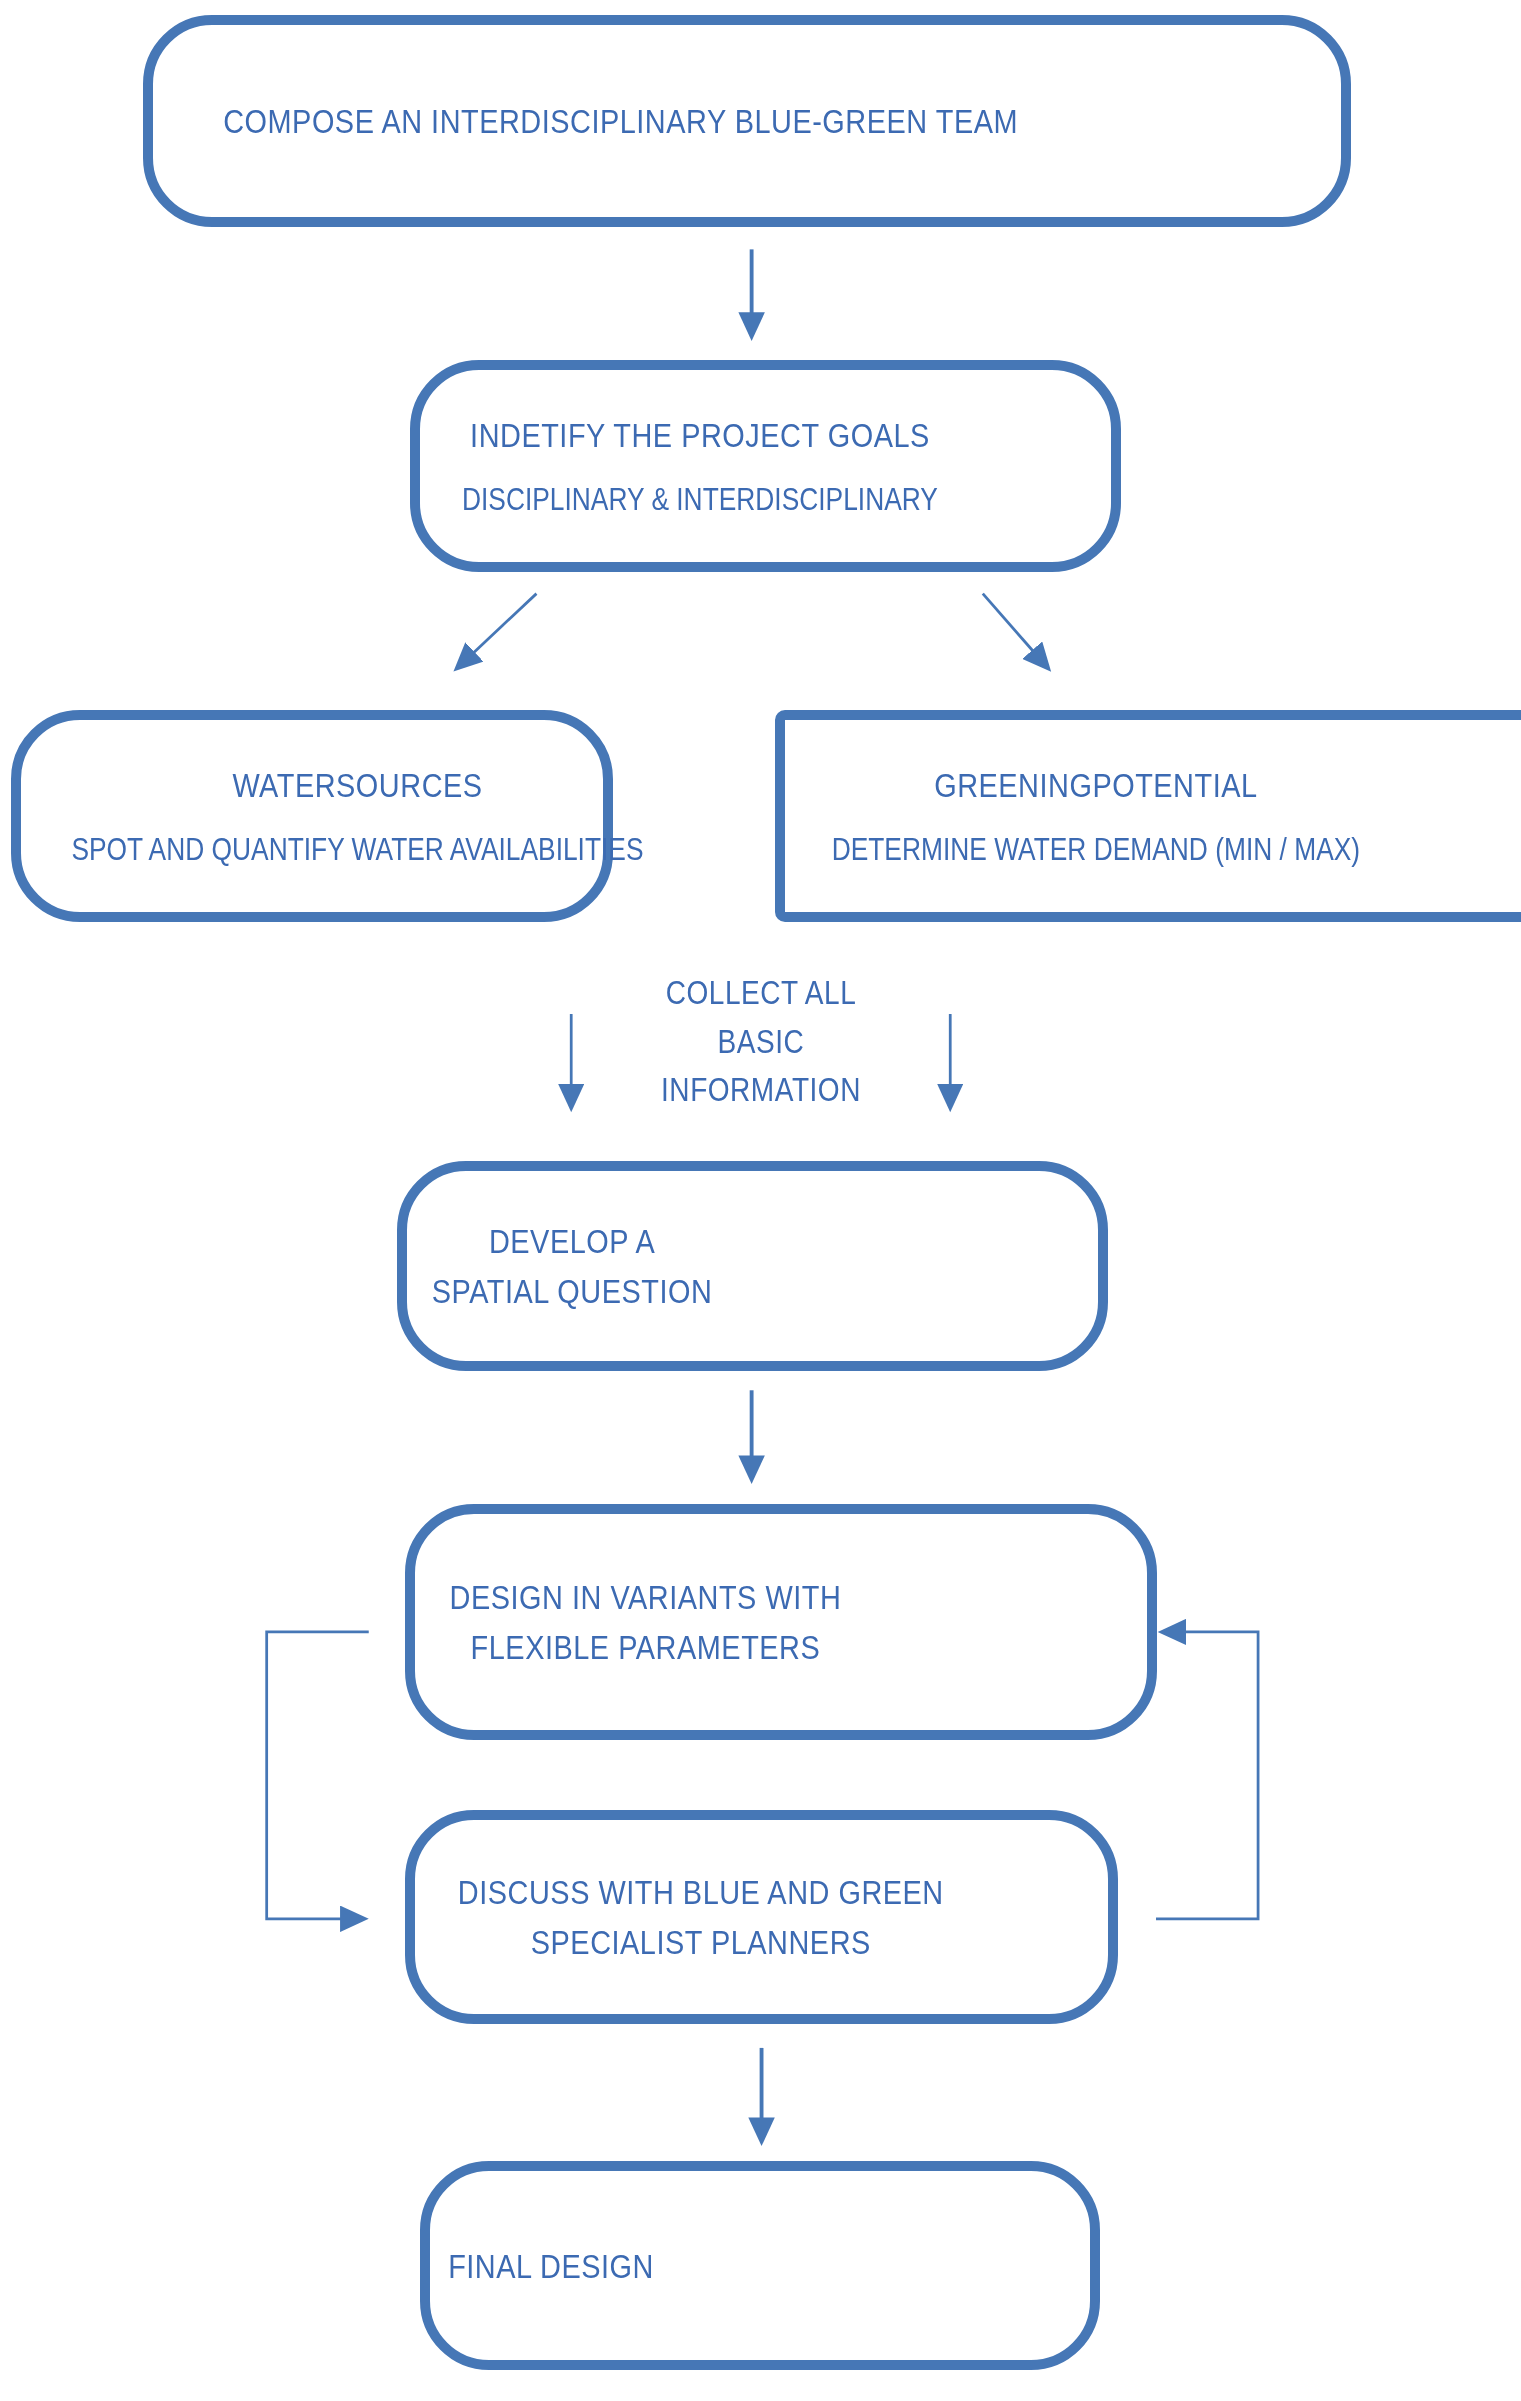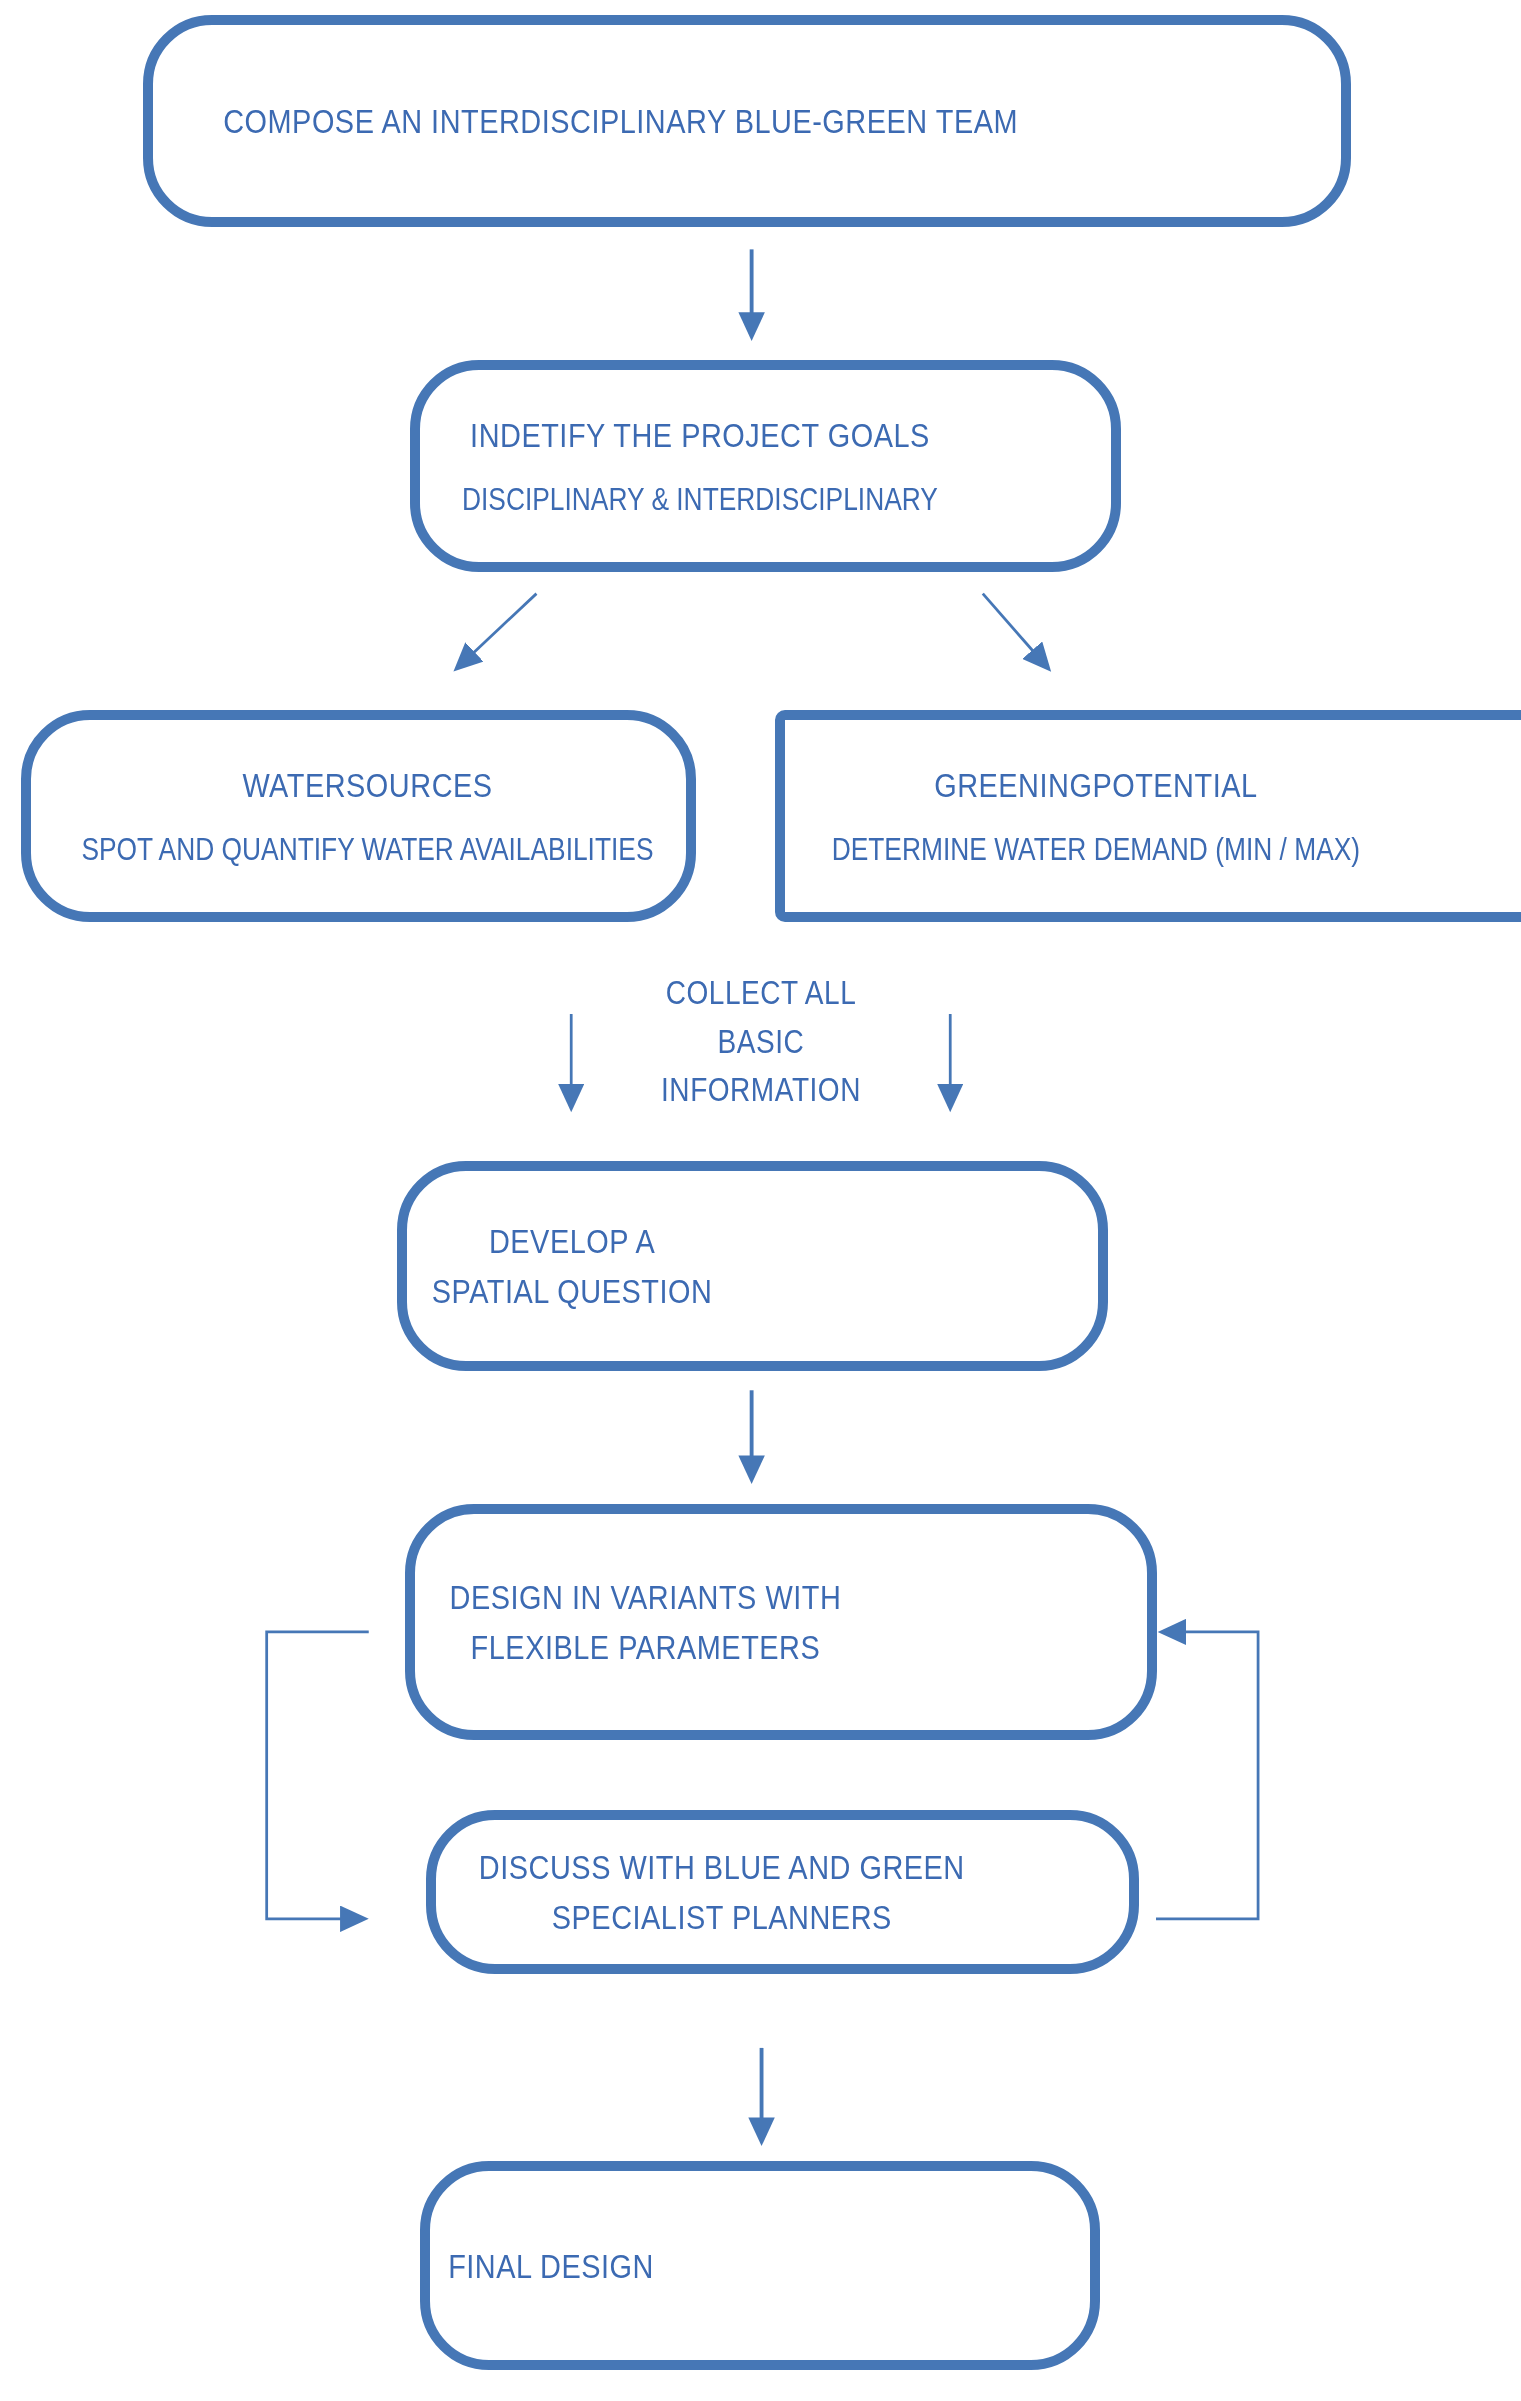--- a/index.html
+++ b/index.html
@@ -24,25 +24,25 @@
     gap:16.6px;
     transform:scaleX(.85);
     text-align:center;line-height:1;white-space:nowrap;
   }
   .stack.wide{gap:32px;}
   .line{font-size:34px;letter-spacing:0.6px;}
   .sub{font-size:31px;}
   
   #node-compose{left:143px;top:15px;width:1208px;height:212px;}
   #node-goals{left:397px;top:360px;width:711px;height:212px;margin-left:13px;}
-  #node-water{left:21px;top:710px;width:675px;height:212px;}
+  #node-water{left:11px;top:710px;width:602px;height:212px;}
   #node-green{left:775px;top:710px;width:848px;height:212px;border-radius:10px;}
   #node-develop{left:397px;top:1161px;width:711px;height:210px;}
   #node-design{left:405px;top:1504px;width:752px;height:236px;}
-  #node-discuss{left:426px;top:1810px;width:713px;height:164px;}
+  #node-discuss{left:405px;top:1810px;width:713px;height:214px;}
   #node-final{left:420px;top:2161px;width:680px;height:209px;}
   
   #collect{
     position:absolute;left:554px;top:976px;width:414px;
     display:flex;flex-direction:column;align-items:center;gap:15.5px;
     color:var(--text,#3C6AB2);
     transform:scaleX(.85);line-height:1;text-align:center;
   }
   #collect .cline{font-size:33px;letter-spacing:0.6px;white-space:nowrap;}
   

